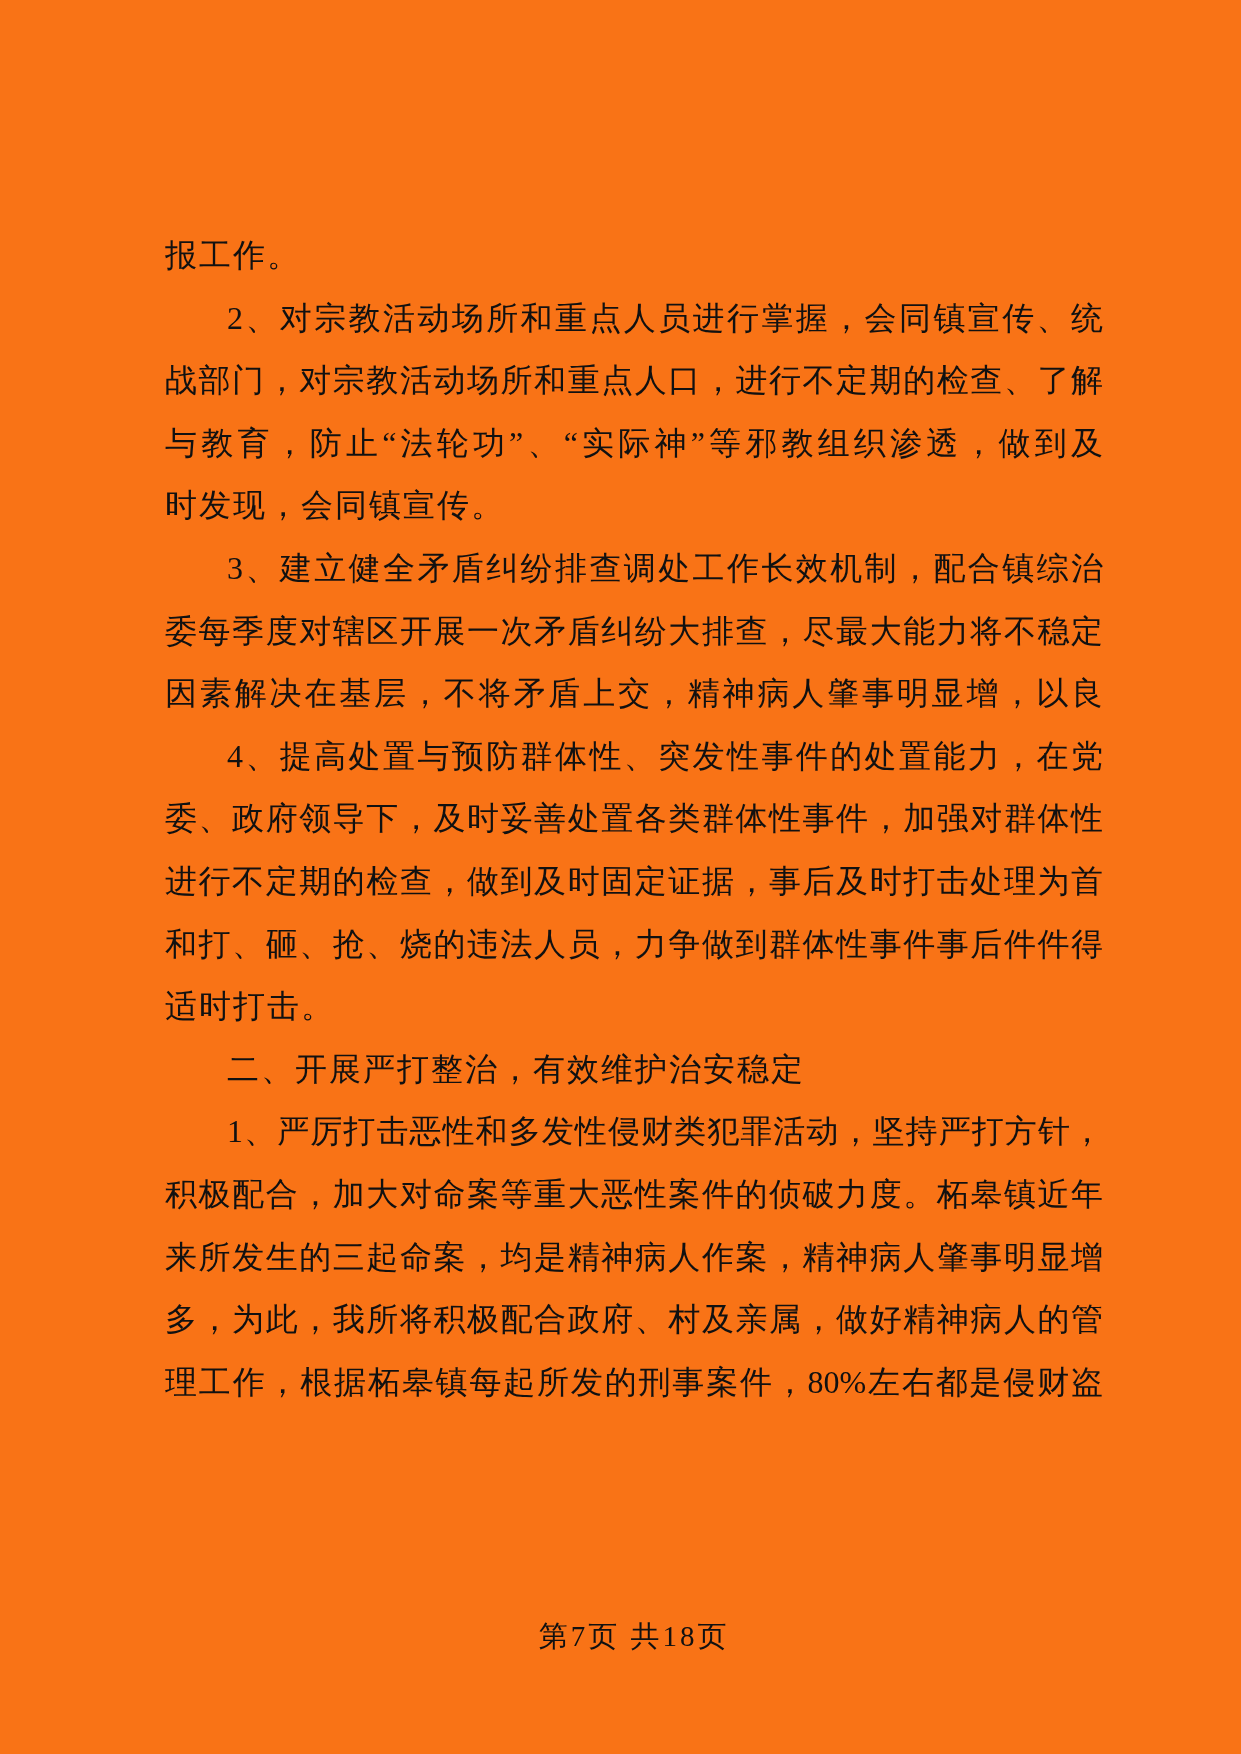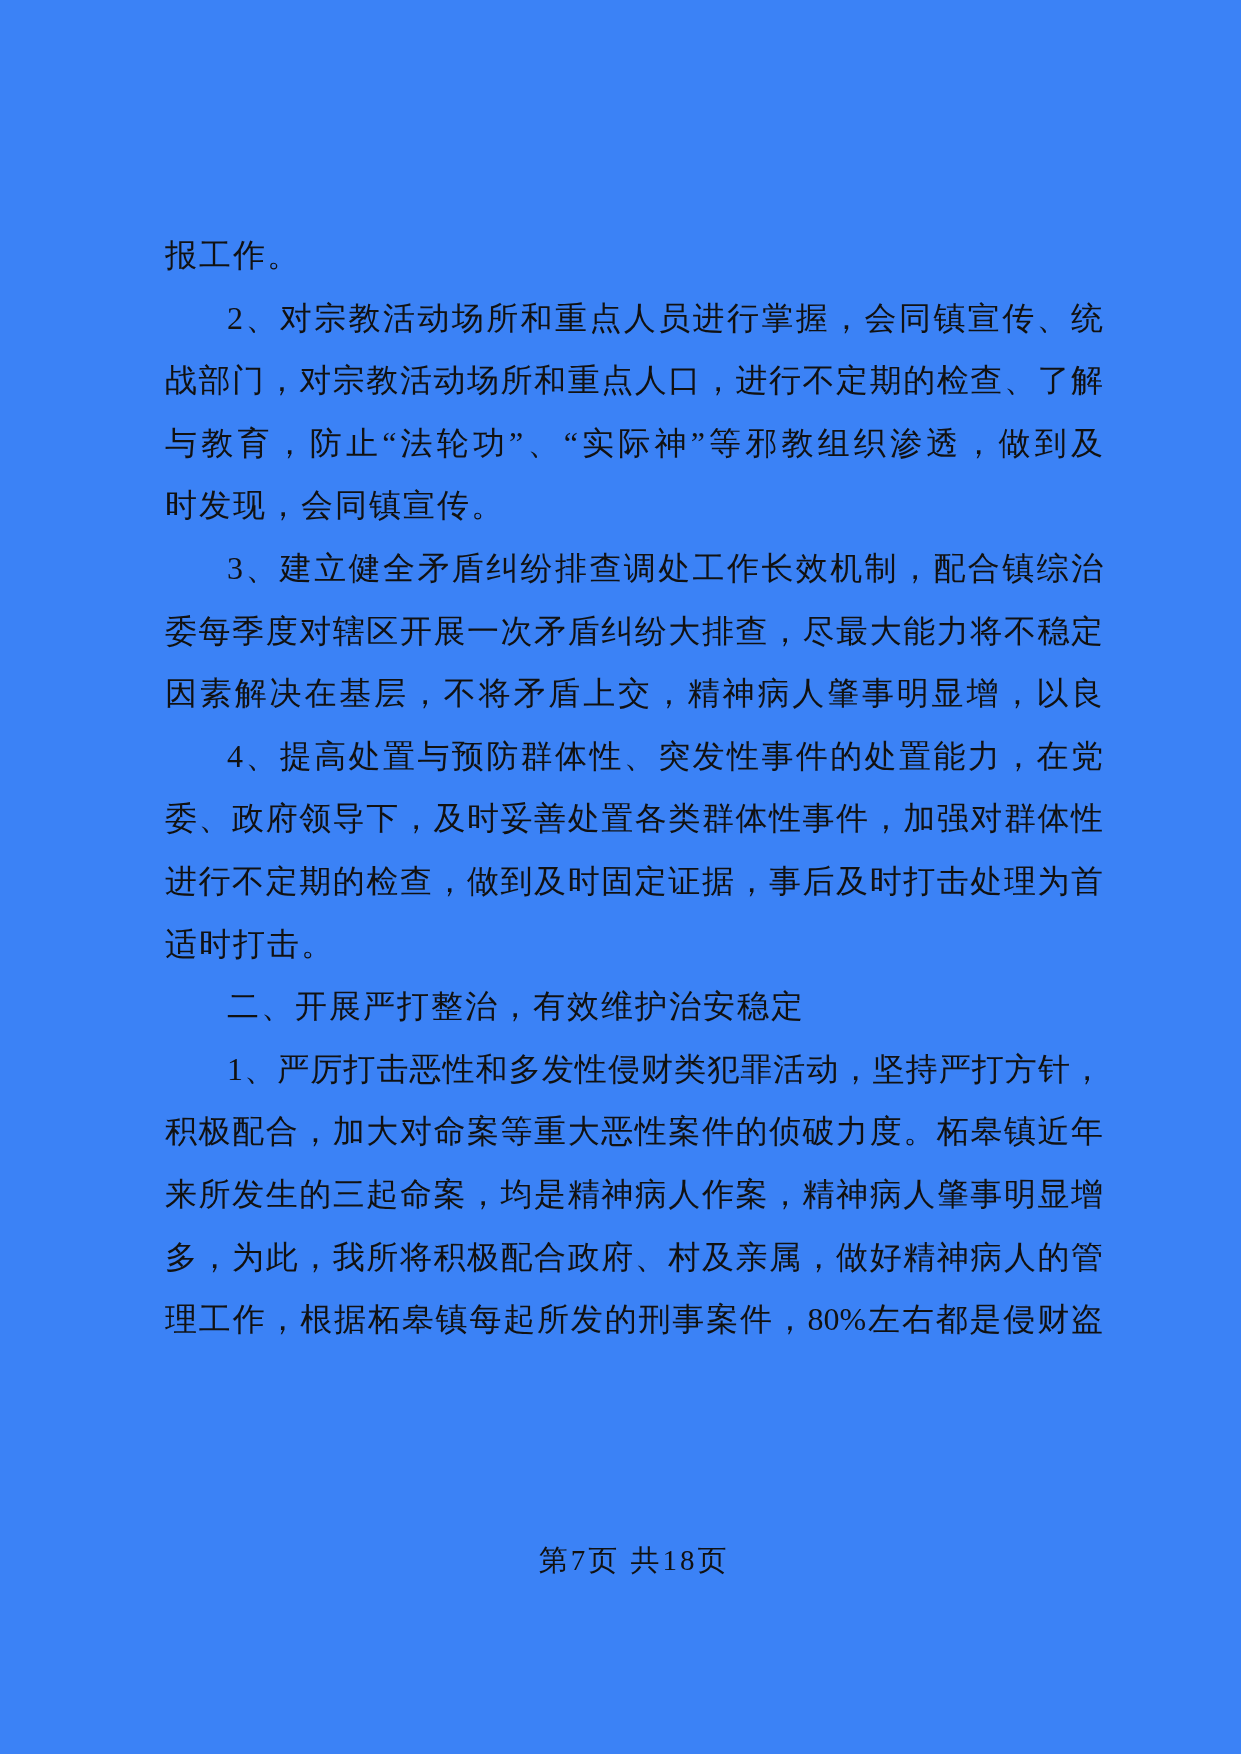--- a/index.html
+++ b/index.html
@@ -4,21 +4,21 @@
 <style>
   html, body {
     margin: 0;
     padding: 0;
     background: #ffffff;
   }
   .page {
     position: relative;
     width: 1241px;
     height: 1754px;
-    background: #3b82f6;
+    background: #f97316;
     overflow: hidden;
     font-family: "Liberation Serif", serif;
     color: #111111;
   }
   .doc-body {
     position: absolute;
     left: 165px;
     top: 224px;
     width: 938px;
   }
@@ -38,21 +38,21 @@
   }
   .line.para-end {
     text-align: left;
     text-align-last: left;
     letter-spacing: 2px;
   }
   .doc-footer {
     position: absolute;
     left: 165px;
     width: 938px;
-    top: 1538px;
+    top: 1614px;
     height: 44px;
     line-height: 44px;
     text-align: center;
     font-size: 29px;
     letter-spacing: 3px;
     font-family: "Liberation Serif", serif;
     color: #111111;
   }
 </style>
 </head>
@@ -64,20 +64,21 @@
       <div class="line indent">2、对宗教活动场所和重点人员进行掌握，会同镇宣传、统</div>
       <div class="line">战部门，对宗教活动场所和重点人口，进行不定期的检查、了解</div>
       <div class="line">与教育，防止“法轮功”、“实际神”等邪教组织渗透，做到及</div>
       <div class="line para-end">时发现，会同镇宣传。</div>
       <div class="line indent">3、建立健全矛盾纠纷排查调处工作长效机制，配合镇综治</div>
       <div class="line">委每季度对辖区开展一次矛盾纠纷大排查，尽最大能力将不稳定</div>
       <div class="line">因素解决在基层，不将矛盾上交，精神病人肇事明显增，以良</div>
       <div class="line indent">4、提高处置与预防群体性、突发性事件的处置能力，在党</div>
       <div class="line">委、政府领导下，及时妥善处置各类群体性事件，加强对群体性</div>
       <div class="line">进行不定期的检查，做到及时固定证据，事后及时打击处理为首</div>
+      <div class="line">和打、砸、抢、烧的违法人员，力争做到群体性事件事后件件得</div>
       <div class="line para-end">适时打击。</div>
       <div class="line indent para-end">二、开展严打整治，有效维护治安稳定</div>
       <div class="line indent">1、严厉打击恶性和多发性侵财类犯罪活动，坚持严打方针，</div>
       <div class="line">积极配合，加大对命案等重大恶性案件的侦破力度。柘皋镇近年</div>
       <div class="line">来所发生的三起命案，均是精神病人作案，精神病人肇事明显增</div>
       <div class="line">多，为此，我所将积极配合政府、村及亲属，做好精神病人的管</div>
       <div class="line">理工作，根据柘皋镇每起所发的刑事案件，80%左右都是侵财盗</div>
     </div>
   <div class="doc-footer">第7页 共18页</div>
 </div>

